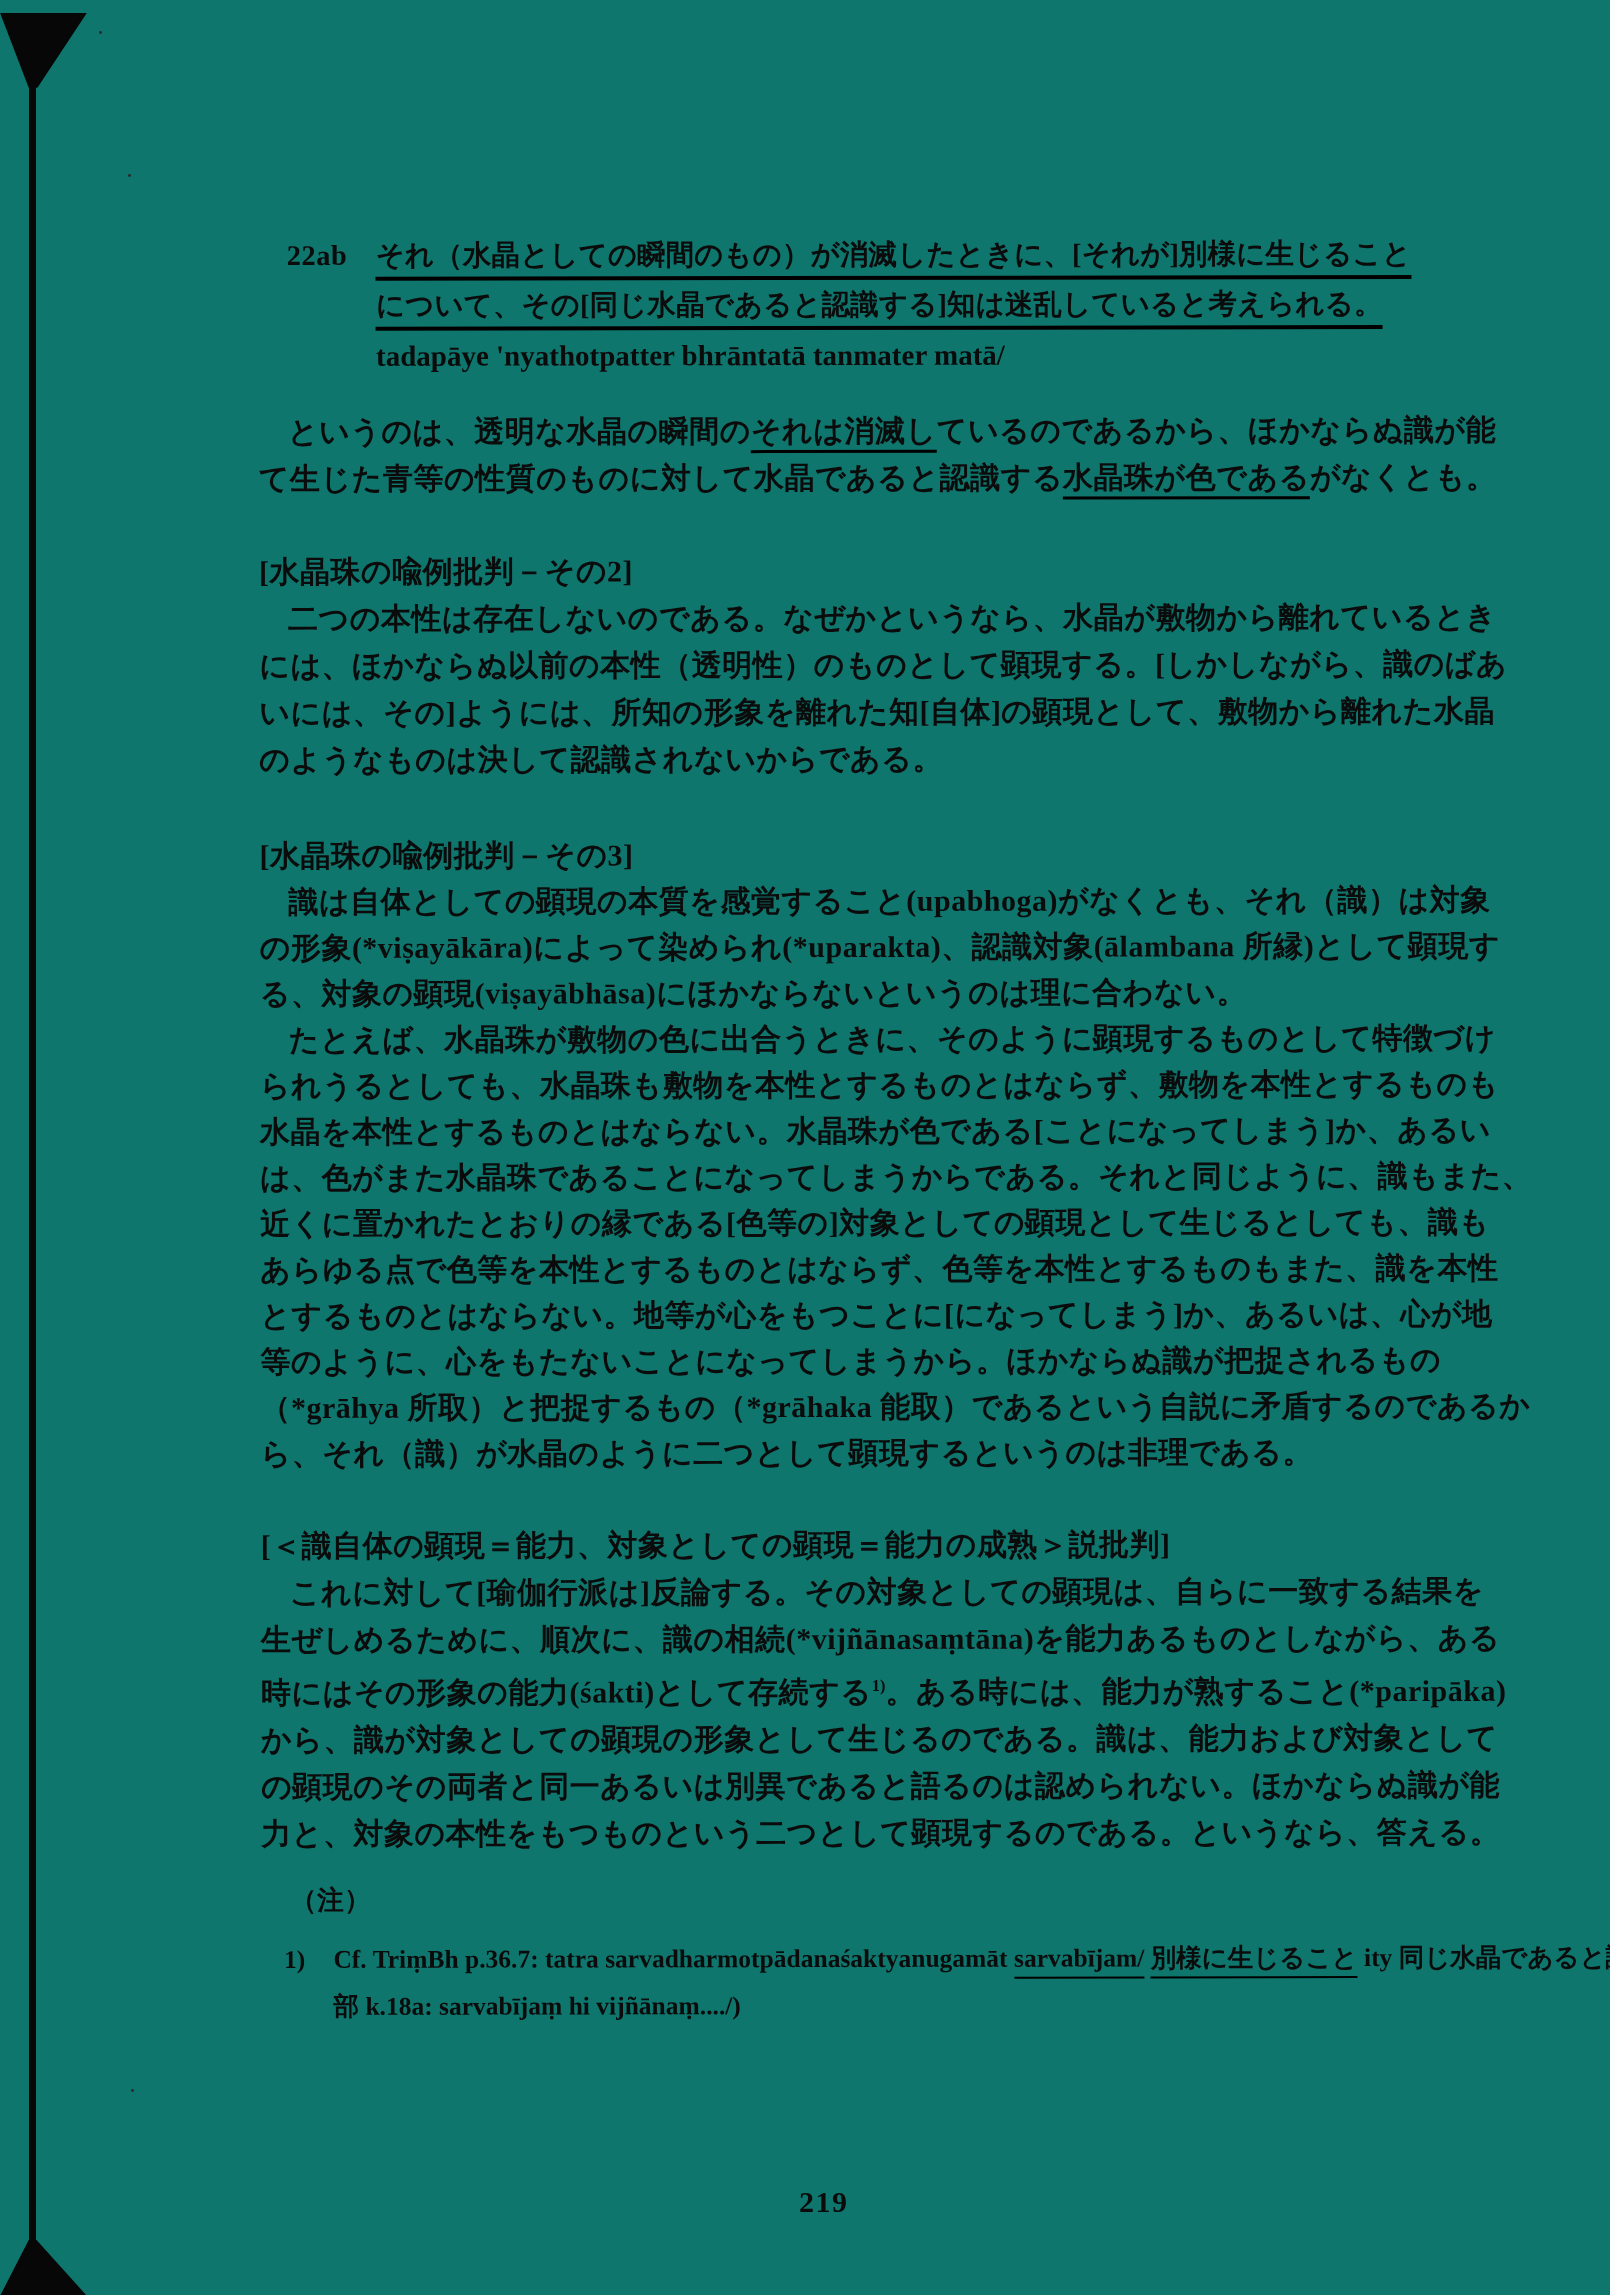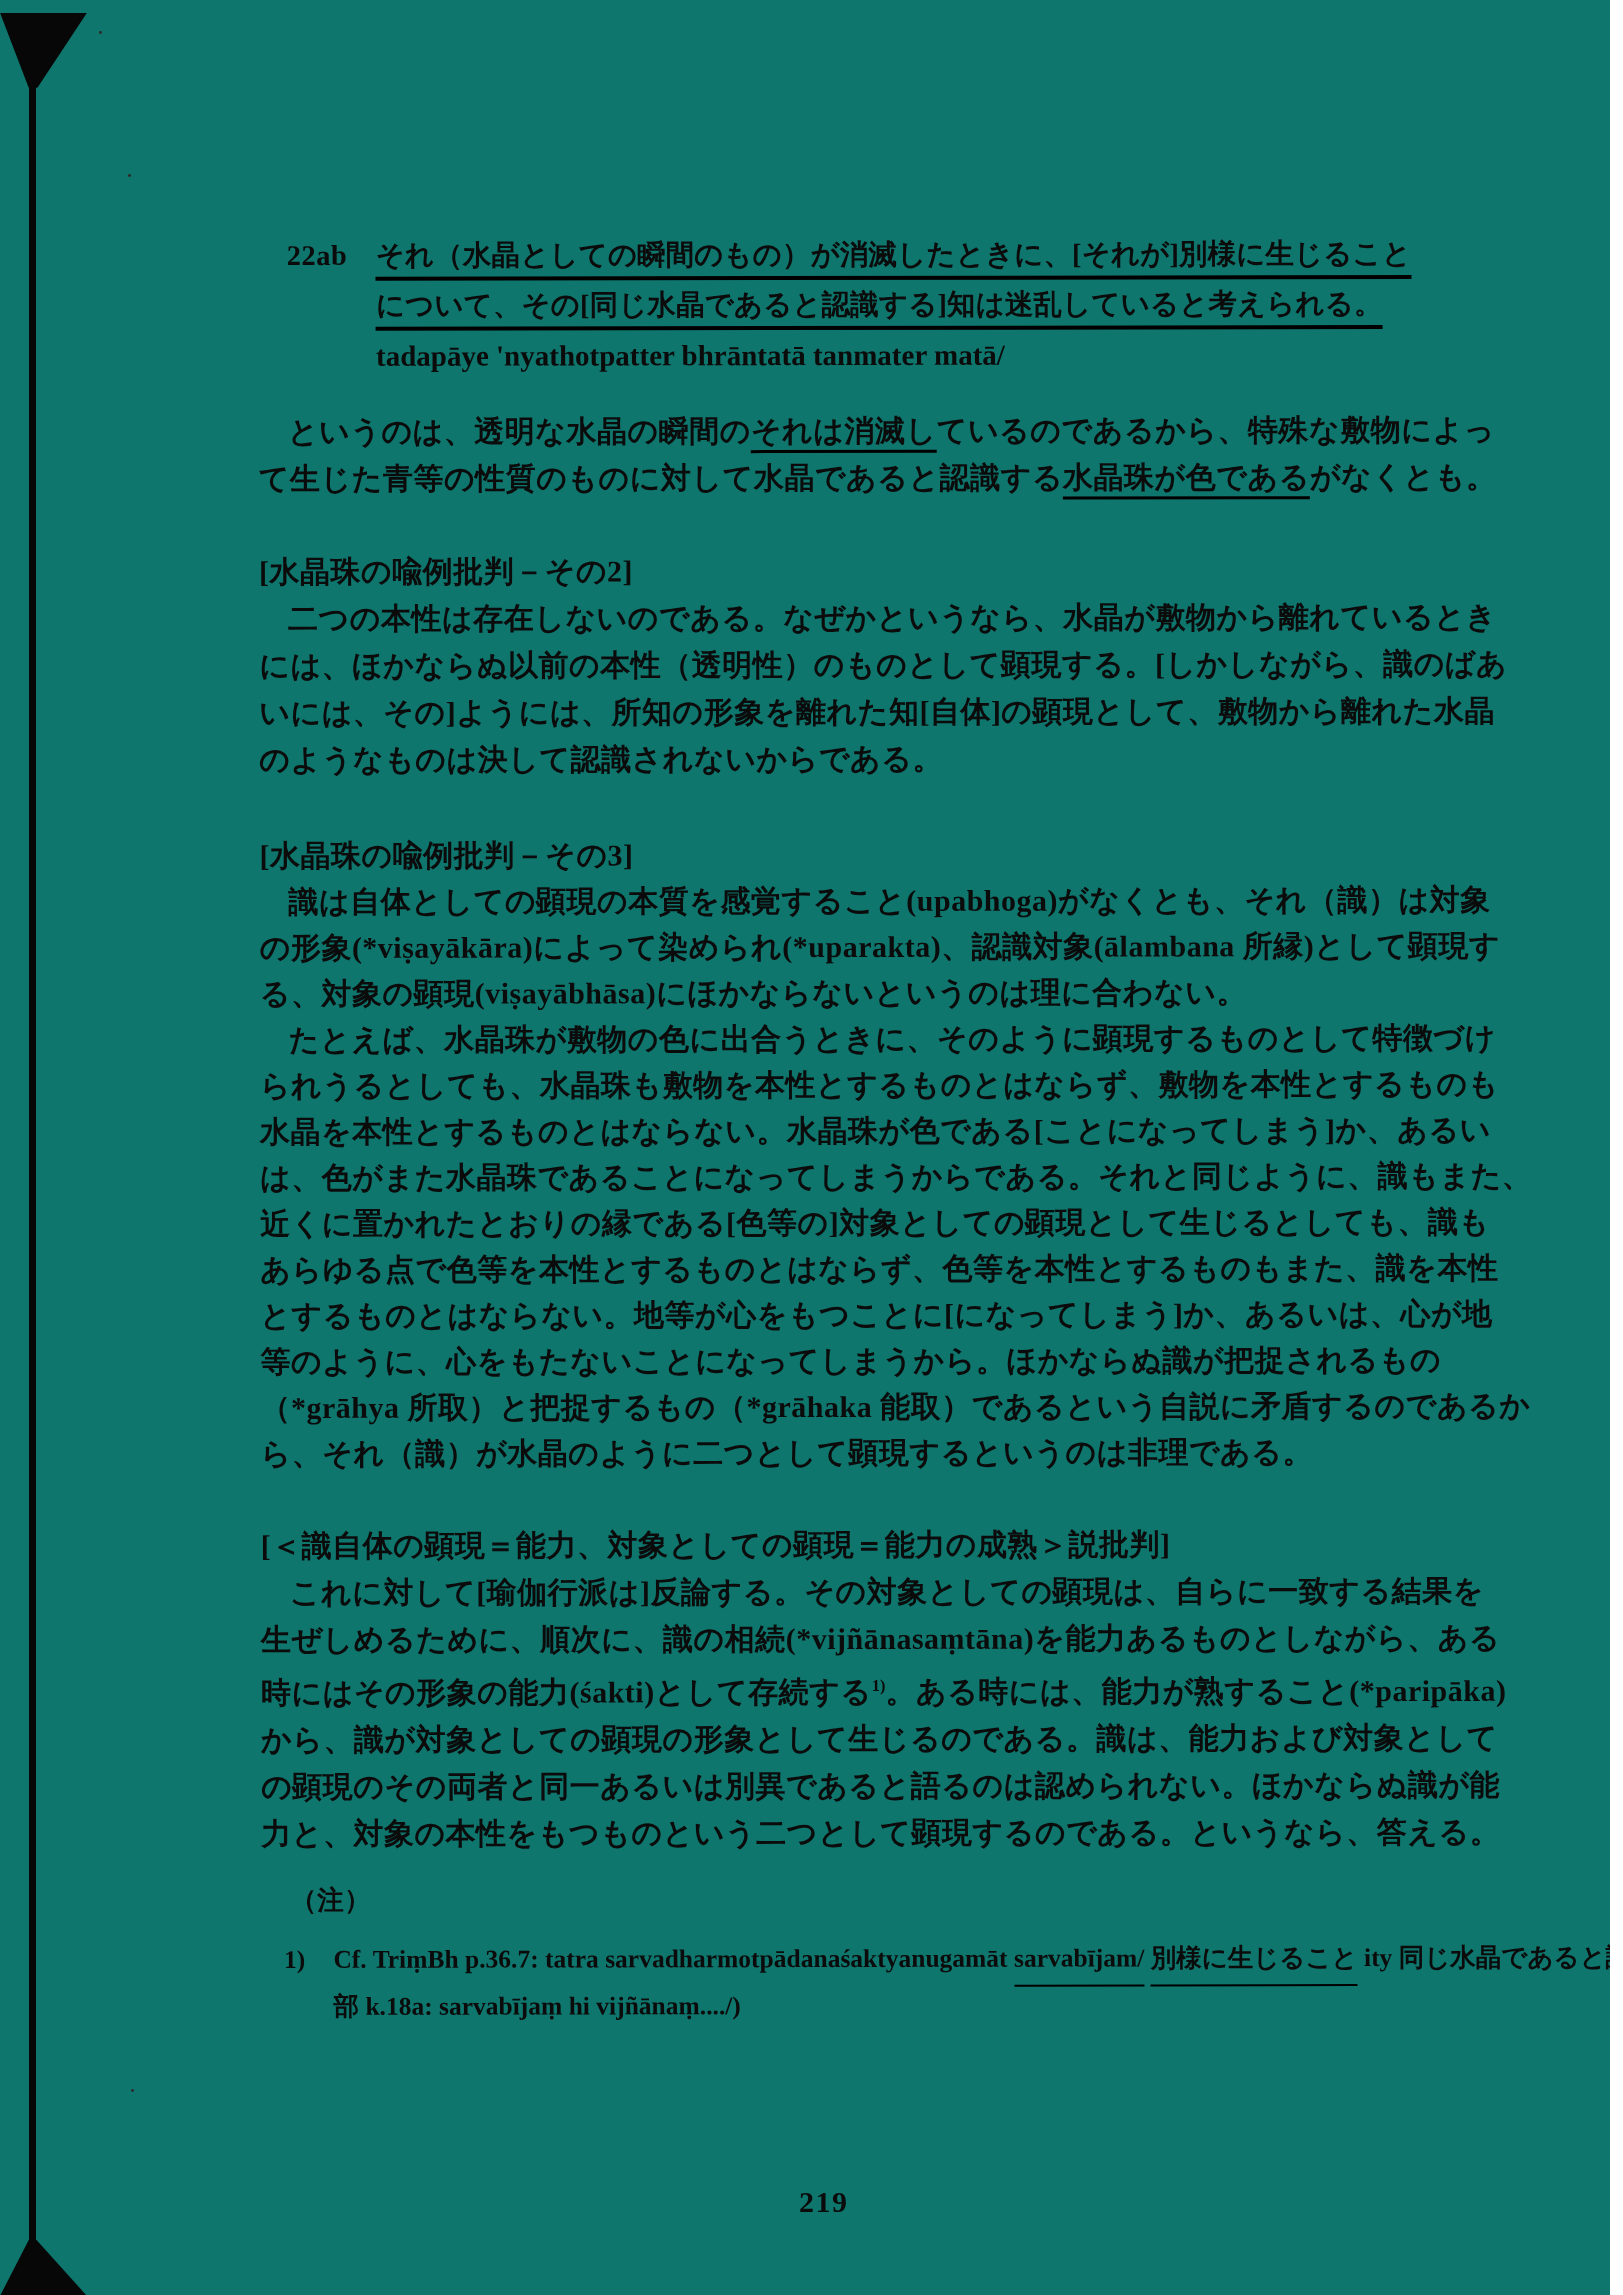--- a/index.html
+++ b/index.html
@@ -46,21 +46,21 @@
   .sec3 .line { line-height: 46px; }
   .sec4 { position: absolute; top: 1522px; left: 0; right: 0; }
 
   .sup { font-size: 0.55em; vertical-align: super; letter-spacing: 0; }
 
   .note-label { position: absolute; top: 1885px; left: 29px; font-size: 26.5px; line-height: 31px; letter-spacing: 0.5px; }
   .fn { position: absolute; top: 1936px; left: 0; right: 0; }
   .fn .line { font-size: 25.5px; line-height: 47px; letter-spacing: 0; }
   .fn-num { position: absolute; left: 22.6px; top: 0; font-size: 25.5px; line-height: 47px; }
   .fn-body { padding-left: 72px; }
-  .fn .u { border-bottom: 2px solid #000; padding-bottom: 12px; }
+  .fn .u { border-bottom: 2px solid #000; padding-bottom: 4px; }
 
   .page-number { position: absolute; left: 799px; top: 2187px; font-size: 30px; letter-spacing: 1.5px; line-height: 29px; }
 </style>
 </head>
 <body>
 
 <div class="page">
 
   <div class="edge-top"></div>
   <div class="edge-stripe"></div>
@@ -76,21 +76,21 @@
         <span class="verse-label">22ab</span>
         <div class="verse-lines">
           <div class="line"><span class="u">それ（水晶としての瞬間のもの）が消滅したときに、[それが]別様に生じること</span></div>
           <div class="line"><span class="u">について、その[同じ水晶であると認識する]知は迷乱していると考えられる。</span></div>
           <div class="line sanskrit">tadapāye 'nyathotpatter bhrāntatā tanmater matā/</div>
         </div>
       </div>
     </div>
 
     <div class="intro">
-      <div class="line indent"><span>というのは、透明な水晶の瞬間の</span><span class="u">それは消滅し</span><span>ているのであるから、特殊な敷物によっ</span></div>
+      <div class="line indent"><span>というのは、透明な水晶の瞬間の</span><span class="u">それは消滅し</span><span>ているのであるから、ほかならぬ識が能</span></div>
       <div class="line"><span>て生じた青等の性質のものに対して水晶であると認識する</span><span class="u">水晶珠が色である</span><span>がなくとも。</span></div>
     </div>
 
     <div class="sec2">
       <div class="line">[水晶珠の喩例批判－その2]</div>
       <div class="line indent">二つの本性は存在しないのである。なぜかというなら、水晶が敷物から離れているとき</div>
       <div class="line">には、ほかならぬ以前の本性（透明性）のものとして顕現する。[しかしながら、識のばあ</div>
       <div class="line">いには、その]ようには、所知の形象を離れた知[自体]の顕現として、敷物から離れた水晶</div>
       <div class="line">のようなものは決して認識されないからである。</div>
     </div>

